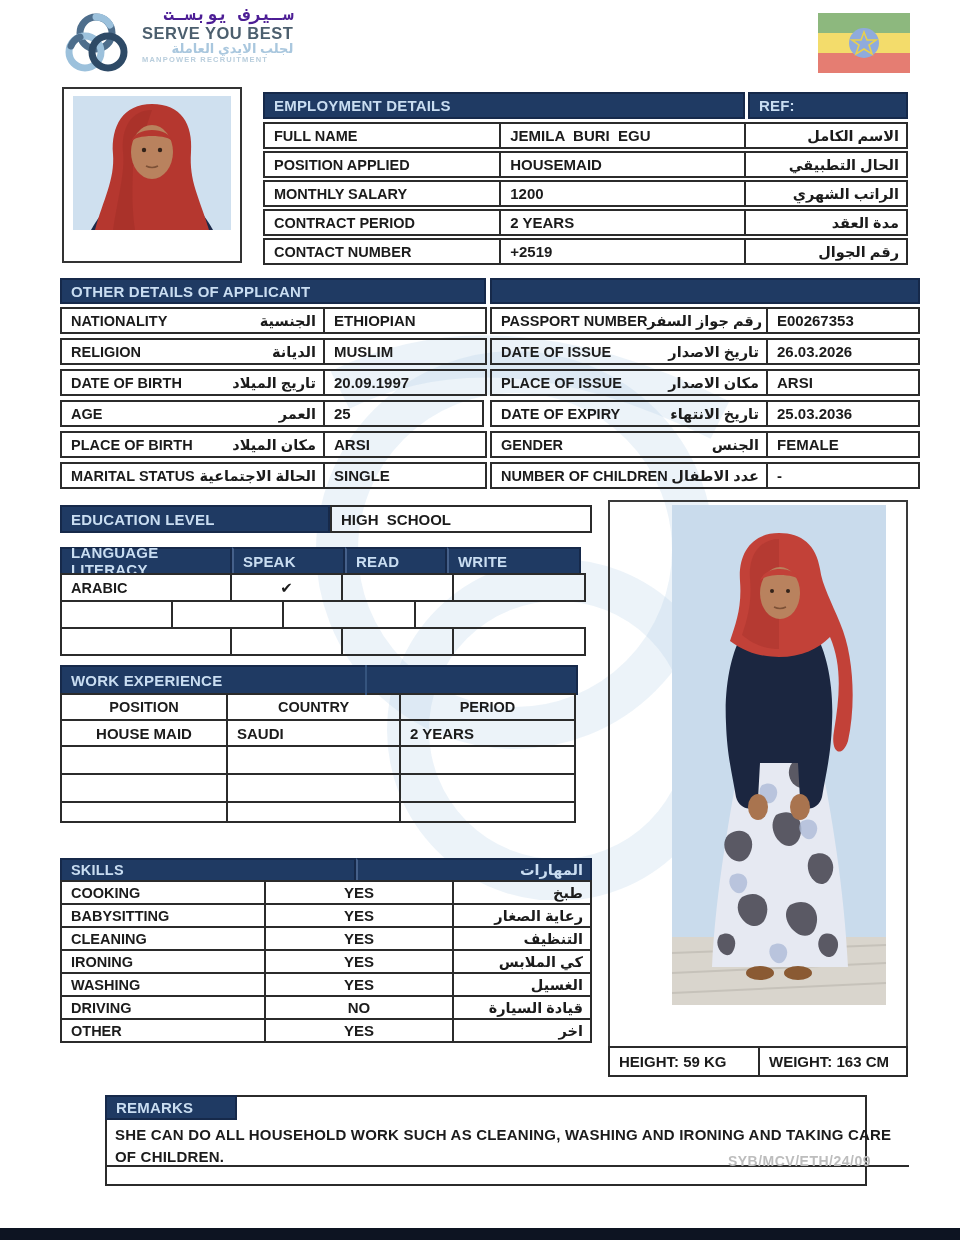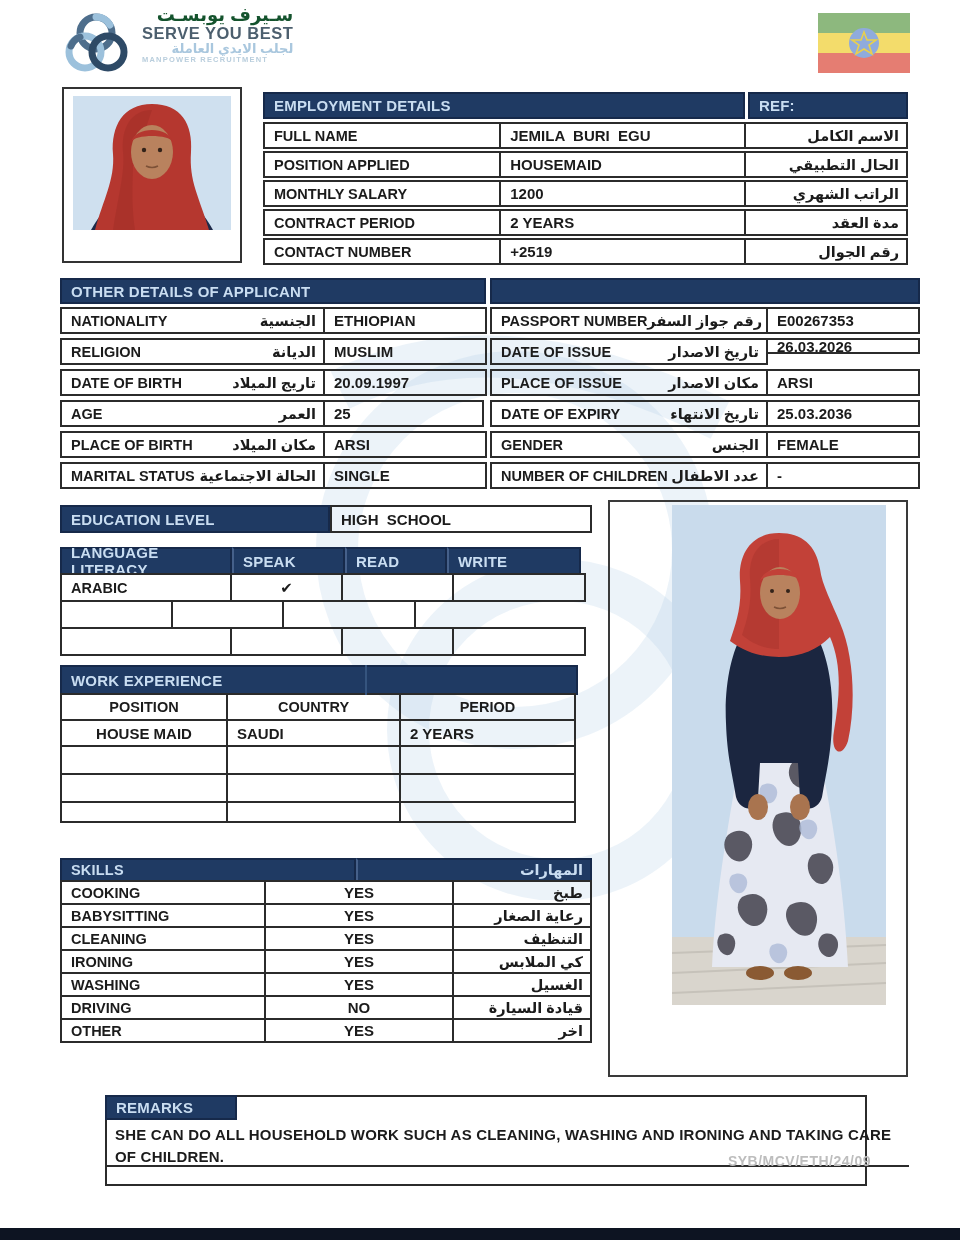--- a/index.html
+++ b/index.html
@@ -28,21 +28,21 @@
   .val{font-weight:bold;font-size:15px;white-space:pre;}
   .ar{font-weight:bold;font-size:14.5px;direction:rtl;}
   .pl{padding-left:9px;}
   .pr{padding-right:7px;}
   .between{justify-content:space-between;}
   .center{justify-content:center;}
   .rt{justify-content:flex-end;}
   
   .logo-wrap{display:flex;align-items:flex-start;gap:8px;}
   .logo-txt{display:flex;flex-direction:column;line-height:1.05;}
-  .logo-ar1{color:#14532d;font-weight:bold;font-size:18px;direction:rtl;}
+  .logo-ar1{color:#4c1d95;font-weight:bold;font-size:18px;direction:rtl;font-family:Liberation Mono, monospace;}
   .logo-en{color:#4c5f6e;font-weight:bold;font-size:16.5px;letter-spacing:.5px;}
   .logo-ar2{color:#a9c7de;font-weight:bold;font-size:13px;direction:rtl;}
   .logo-tag{color:#b9cedd;font-weight:bold;font-size:7.5px;letter-spacing:1.2px;}
   .remarks-box{border:2px solid #2b2b2b;box-sizing:border-box;}
   .remarks-text{
     font-weight:bold;font-size:15px;line-height:22px;color:#1b1b1b;
     padding:4px 10px 0 8px;letter-spacing:.2px;
   }
   .code{color:#bdbdbd;font-weight:bold;font-size:14px;letter-spacing:.5px;}
   .bottom-bar{background:#0d1422;}
@@ -243,21 +243,21 @@
           </div>
         <div class="c pl" style="width:154px;height:27px;">
             <span class="val">E00267353</span>
           </div>
       </div>
       <div class="row" style="margin-top:4px;">
         <div class="c between pl pr" style="width:278px;height:27px;">
             <span class="lbl">DATE OF ISSUE</span>
             <span class="ar">تاريخ الاصدار</span>
           </div>
-        <div class="c pl" style="width:154px;height:16px;">
+        <div class="c pl" style="width:154px;height:27px;">
             <span class="val">26.03.2026</span>
           </div>
       </div>
       <div class="row" style="margin-top:4px;">
         <div class="c between pl pr" style="width:278px;height:27px;">
             <span class="lbl">PLACE OF ISSUE</span>
             <span class="ar">مكان الاصدار</span>
           </div>
         <div class="c pl" style="width:154px;height:27px;">
             <span class="val">ARSI</span>
@@ -548,20 +548,28 @@
       <ellipse cx="108" cy="88" rx="20" ry="26" fill="#b9825e"></ellipse>
       <path d="M88,76 C92,60 124,60 128,76 C124,68 92,68 88,76 Z" fill="#c24138"></path>
       <circle cx="100" cy="86" r="2" fill="#33231a"></circle>
       <circle cx="116" cy="86" r="2" fill="#33231a"></circle>
       <path d="M102,102 Q108,105 114,102" stroke="#7d5137" stroke-width="1.5" fill="none"></path>
 
       <ellipse cx="88" cy="468" rx="14" ry="7" fill="#8a5a33"></ellipse>
       <ellipse cx="126" cy="468" rx="14" ry="7" fill="#8a5a33"></ellipse>
     </svg>
 
+    <div class="row" style="position:absolute;left:-2px;bottom:-2px;width:300px;">
+      <div class="c pl" style="width:152px;height:31px;background:#fff;">
+          <span class="val">HEIGHT: 59 KG</span>
+        </div>
+      <div class="c pl" style="width:150px;height:31px;background:#fff;">
+          <span class="val">WEIGHT: 163 CM</span>
+        </div>
+    </div>
   </div>
 
   <div class="abs z remarks-box" style="left:105px;top:1095px;width:762px;height:91px;">
     <div class="hdr pl" style="position:absolute;left:-2px;top:-2px;width:132px;height:25px;">
       <span>REMARKS</span>
     </div>
     <div class="remarks-text" style="position:absolute;left:0;top:23px;width:782px;">SHE CAN DO ALL HOUSEHOLD WORK SUCH AS CLEANING, WASHING AND IRONING AND TAKING CARE OF CHILDREN.</div>
     <div style="position:absolute;left:0;top:68px;width:802px;border-top:2px solid #2b2b2b;"></div>
     <div class="code" style="position:absolute;right:-6px;top:56px;">SYB/MCV/ETH/24/09</div>
   </div>

